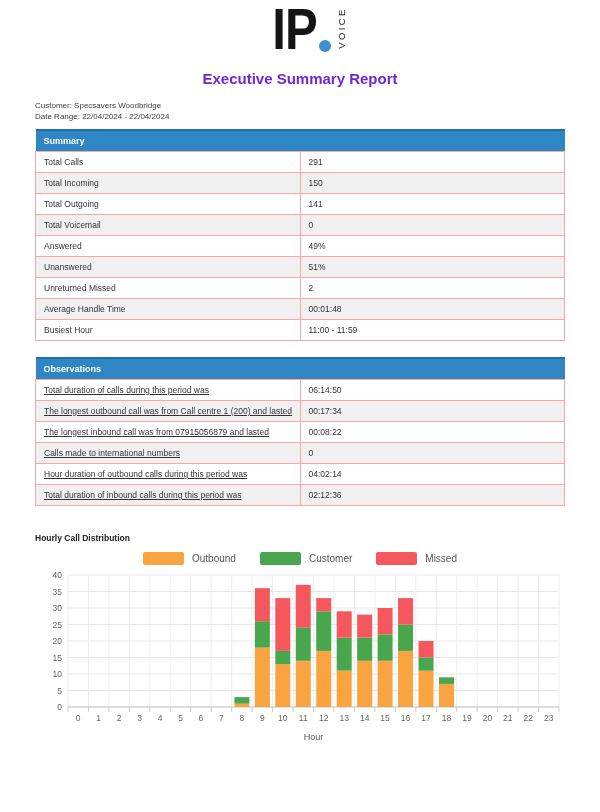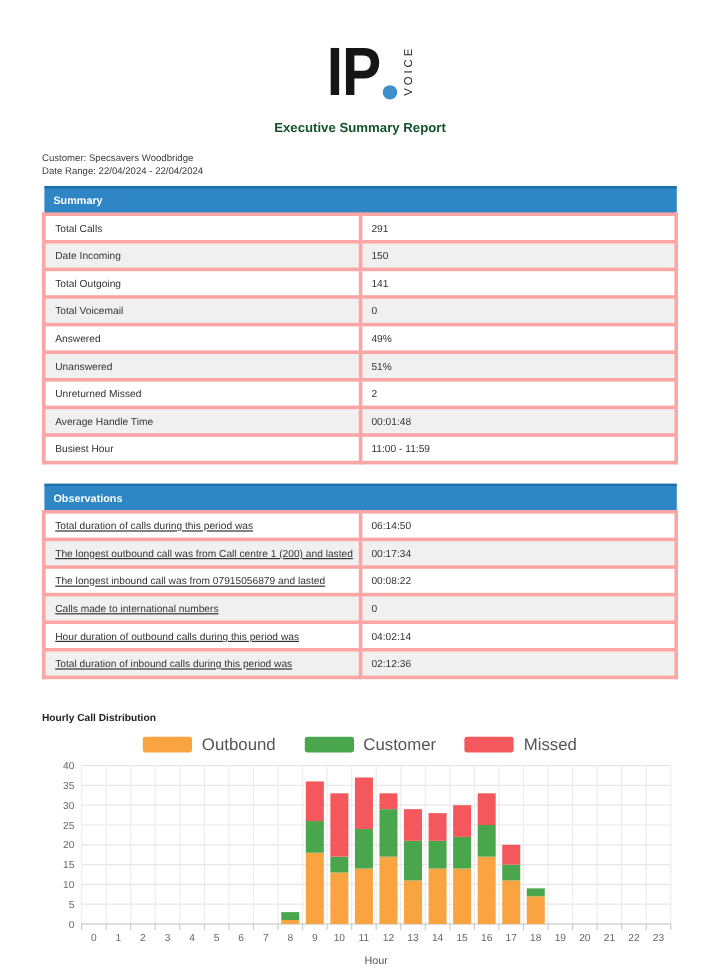--- a/index.html
+++ b/index.html
@@ -9,21 +9,21 @@
     position: relative;
     width: 600px;
     height: 812px;
     margin: 0 auto;
     background: #ffffff;
     overflow: hidden;
   }
   .content { margin: 0 35px; width: 530px; }
 
   
-  .logo-row { display: flex; justify-content: center; padding-top: 31px; }
+  .logo-row { display: flex; justify-content: center; }
   .logo { display: flex; align-items: flex-end; position: relative; height: 58px; margin-left: 14px; }
   .logo-ip {
     font-size: 57px;
     font-weight: 700;
     color: #151515;
     line-height: 58px;
     letter-spacing: -1px;
     transform: scaleX(0.86);
     transform-origin: right bottom;
   }
@@ -39,23 +39,23 @@
     transform: translate(-50%, -50%) rotate(-90deg);
     white-space: nowrap;
     font-size: 9.5px;
     letter-spacing: 2.4px;
     color: #222222;
   }
 
   
   h1.report-title {
     text-align: center;
-    font-size: 11px;
+    font-size: 15px;
     font-weight: 700;
-    color: #14532d;
+    color: #6d28d9;
     margin-top: 12px;
   }
   .meta { margin-top: 14px; font-size: 8px; color: #3c3c3c; line-height: 10.5px; }
 
   
   table.tbl {
     width: 100%;
     border-collapse: collapse;
     margin-top: 7px;
     table-layout: fixed;
@@ -65,37 +65,37 @@
     font-size: 9px;
     font-weight: 700;
     color: #ffffff;
     padding: 5px 8px;
     border-top: 2px solid #f9a8d4;
   }
   table.tbl td {
     font-size: 8.5px;
     color: #333333;
     padding: 5px 8px;
-    border: 3px solid #fca5a5;
+    border: 1px solid #fca5a5;
     background: #ffffff;
     overflow: hidden;
     white-space: nowrap;
   }
   table.tbl tbody tr:nth-child(even) td { background: #f0f0f0; }
   table.summary td.col-label { width: 60%; }
   table.obs td.col-label { width: 85%; text-decoration: underline; }
   table.obs { margin-top: 16px; }
 
   
   .chart-section { margin-top: 27px; }
   .chart-title { font-size: 8.5px; font-weight: 700; color: #222222; }
   .legend { display: flex; justify-content: center; align-items: center; gap: 12px; margin-top: 9px; }
   .legend-item { display: flex; align-items: center; gap: 8px; margin: 0 6px; }
   .legend-swatch { width: 41px; height: 13px; border-radius: 2px; display: inline-block; }
-  .legend-label { font-size: 14px; color: #555555; }
+  .legend-label { font-size: 10px; color: #555555; }
   .plot-wrap { margin-top: 4px; }
   svg text { font-family: "Liberation Sans", sans-serif; }
 </style>
 </head>
 <body>
 
 <div class="page">
   <div class="content">
 
     <div class="logo-row">
@@ -120,21 +120,21 @@
         <tr>
             <th colspan="2" class="tbl-header" style="background: rgb(46, 134, 196); border-top-color: rgb(29, 111, 168);">Summary</th>
           </tr>
       </thead>
       <tbody>
           <tr>
             <td class="col-label">Total Calls</td>
             <td class="col-value">291</td>
           </tr>
           <tr>
-            <td class="col-label">Date Incoming</td>
+            <td class="col-label">Total Incoming</td>
             <td class="col-value">150</td>
           </tr>
           <tr>
             <td class="col-label">Total Outgoing</td>
             <td class="col-value">141</td>
           </tr>
           <tr>
             <td class="col-label">Total Voicemail</td>
             <td class="col-value">0</td>
           </tr>

